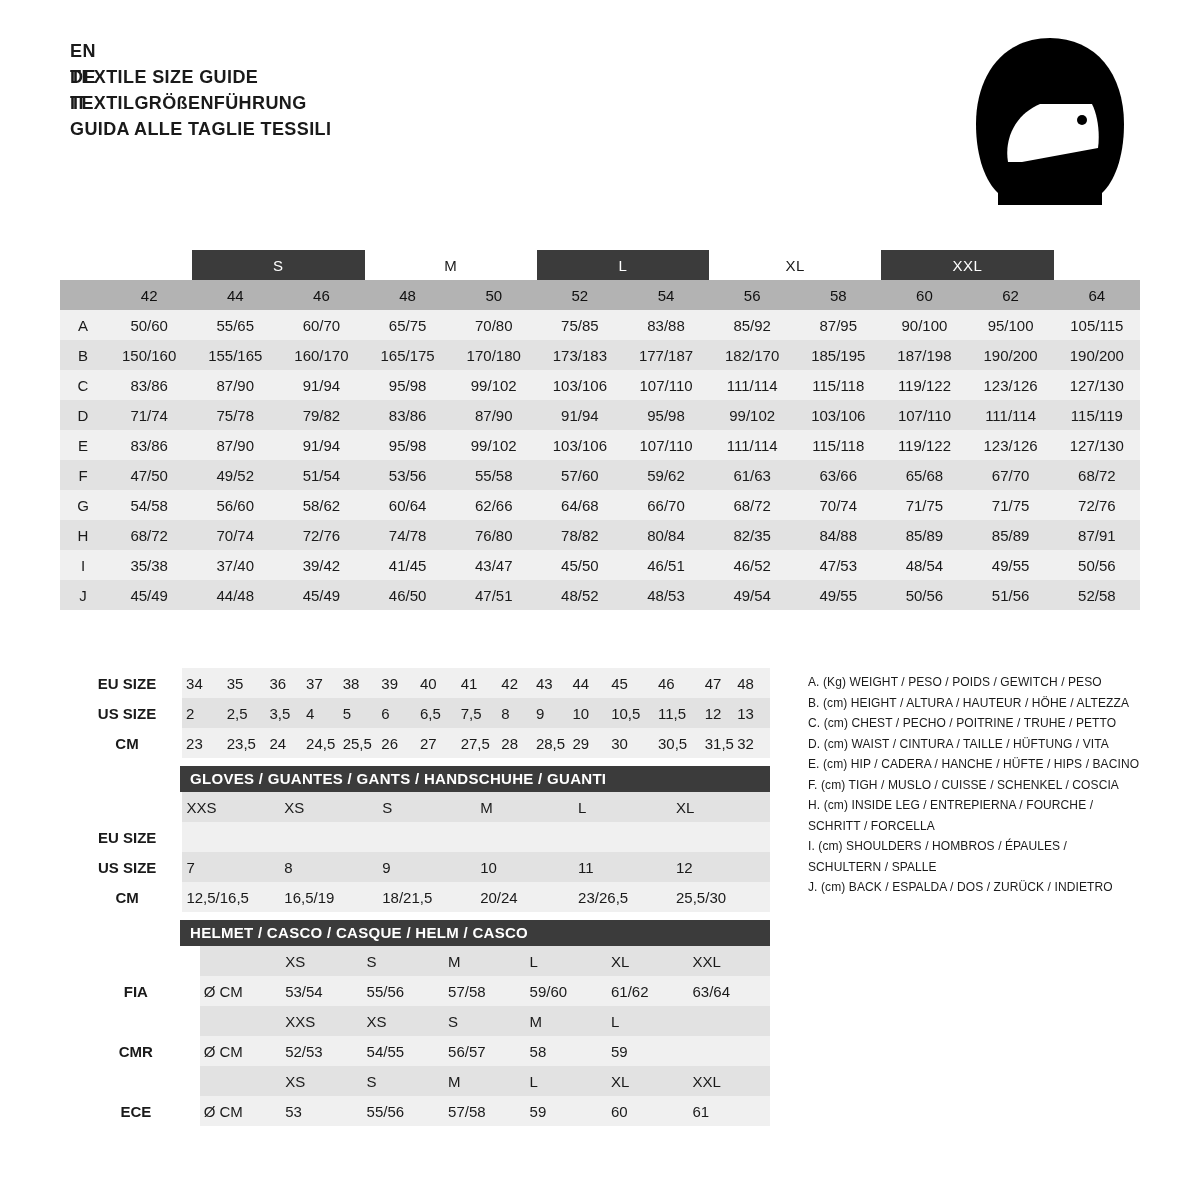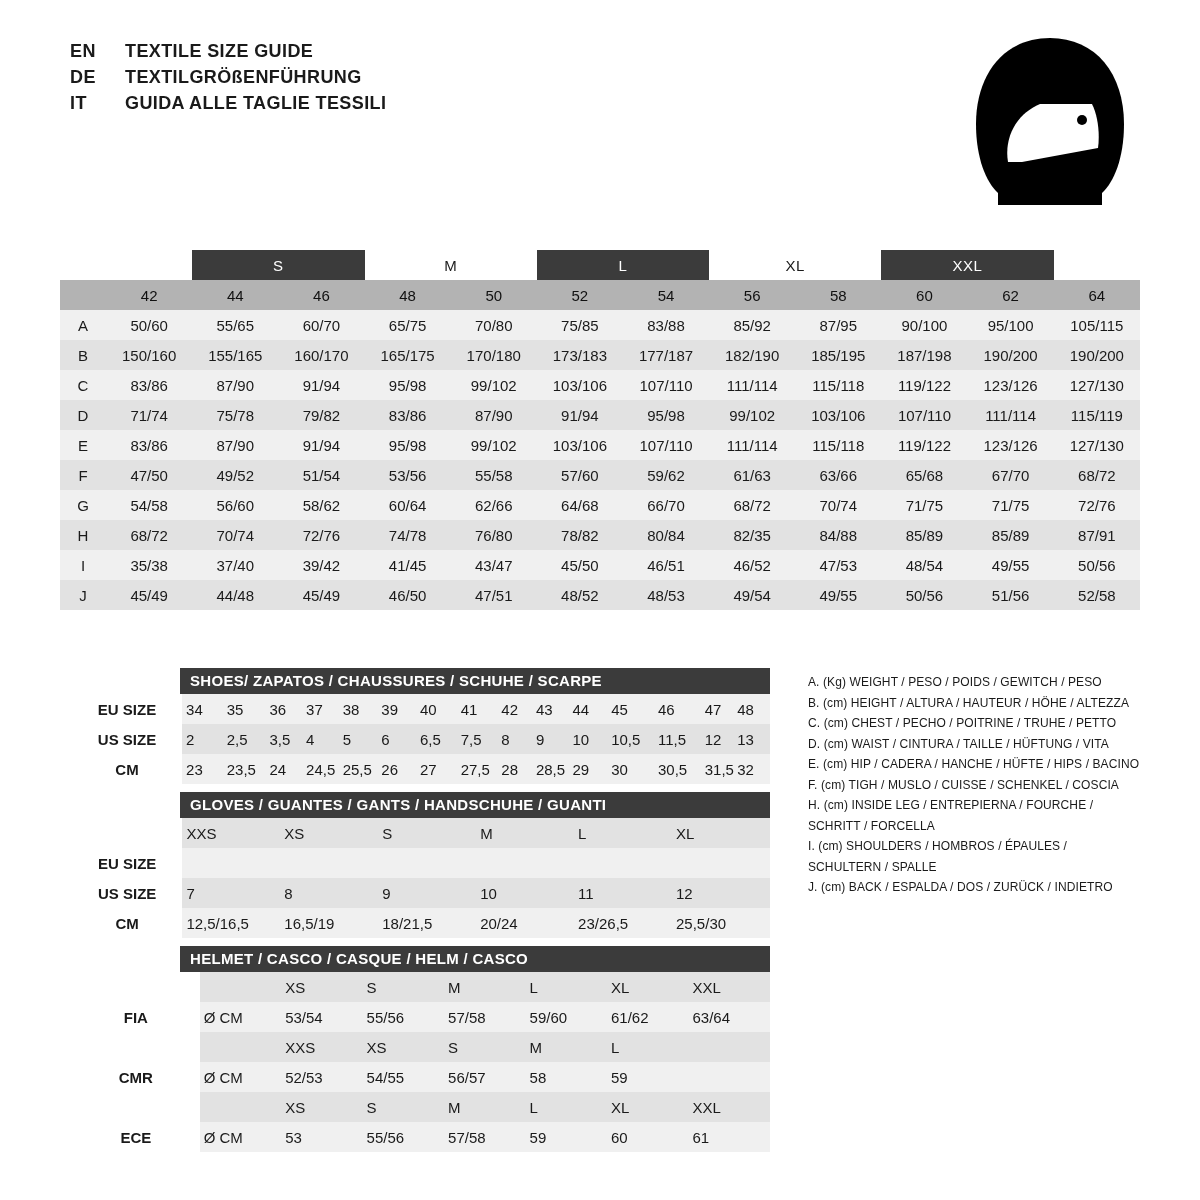--- a/index.html
+++ b/index.html
@@ -26,20 +26,21 @@
     position: absolute;
     left: 70px;
     top: 38px;
     width: 760px;
   }
   .lang-row {
     display: flex;
     align-items: baseline;
     height: 26px;
     line-height: 26px;
+    flex-direction: column;
   }
   .lang-code {
     width: 55px;
     font-size: 18px;
     font-weight: bold;
     letter-spacing: 0.5px;
   }
   .lang-title {
     font-size: 18px;
     font-weight: bold;
@@ -257,21 +258,21 @@
         </tr>
         <tr class="r-even">
           <td class="rowlabel">B</td>
           <td>150/160</td>
           <td>155/165</td>
           <td>160/170</td>
           <td>165/175</td>
           <td>170/180</td>
           <td>173/183</td>
           <td>177/187</td>
-          <td>182/190</td>
+          <td>182/170</td>
           <td>185/195</td>
           <td>187/198</td>
           <td>190/200</td>
           <td>190/200</td>
         </tr>
         <tr class="r-odd">
           <td class="rowlabel">C</td>
           <td>83/86</td>
           <td>87/90</td>
           <td>91/94</td>
@@ -390,21 +391,20 @@
           <td>51/56</td>
           <td>52/58</td>
         </tr>
       </tbody>
     </table>
   </div>
 
   <div class="subs">
 
     <div class="sub-block">
-      <div class="sub-title">SHOES/ ZAPATOS / CHAUSSURES / SCHUHE / SCARPE</div>
       <table class="sub">
         <colgroup>
           <col style="width:120px">
           <col style="width:40px">
             <col style="width:42px">
             <col style="width:36px">
             <col style="width:36px">
           <col style="width:38px">
             <col style="width:38px">
             <col style="width:40px">

